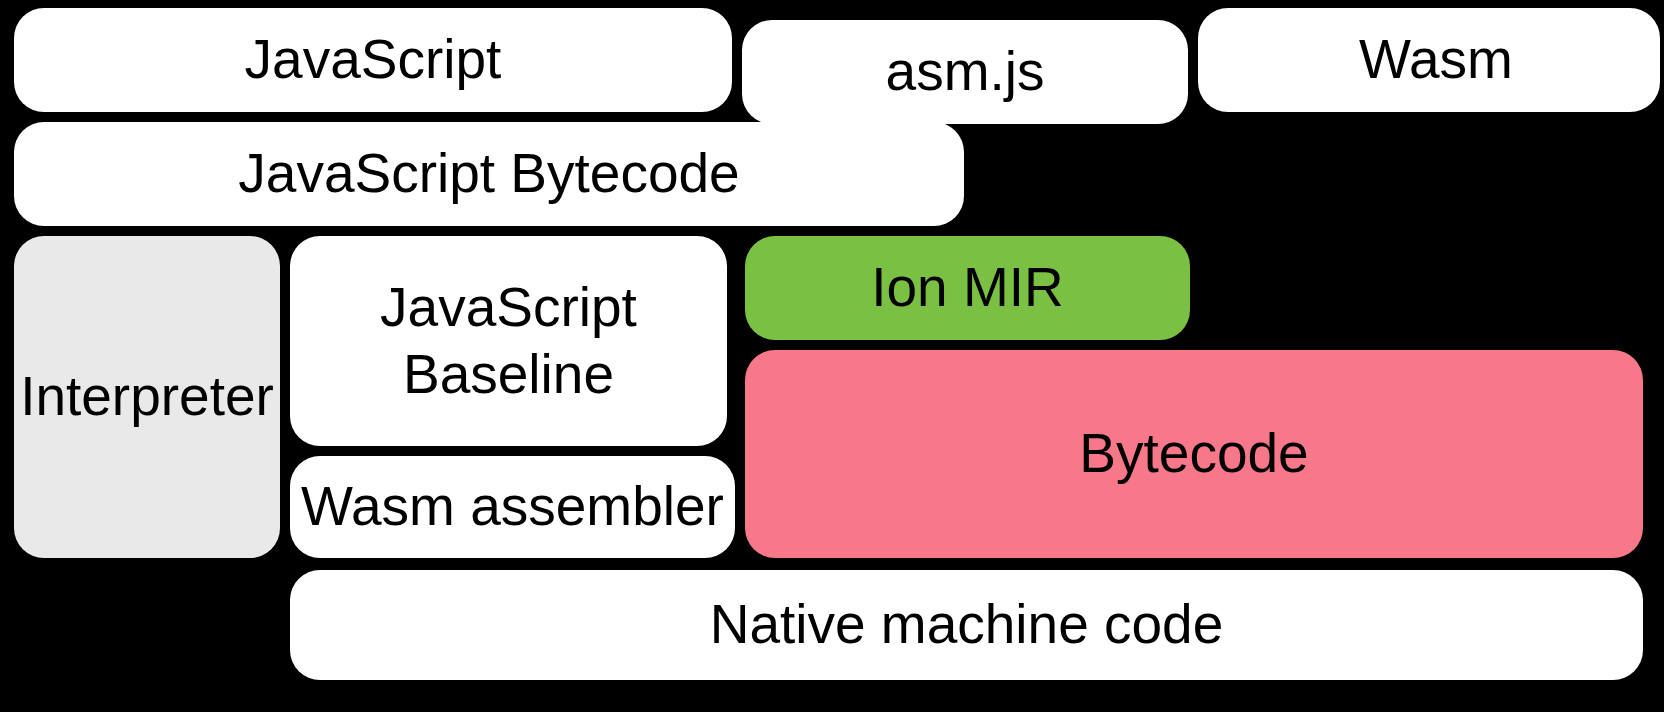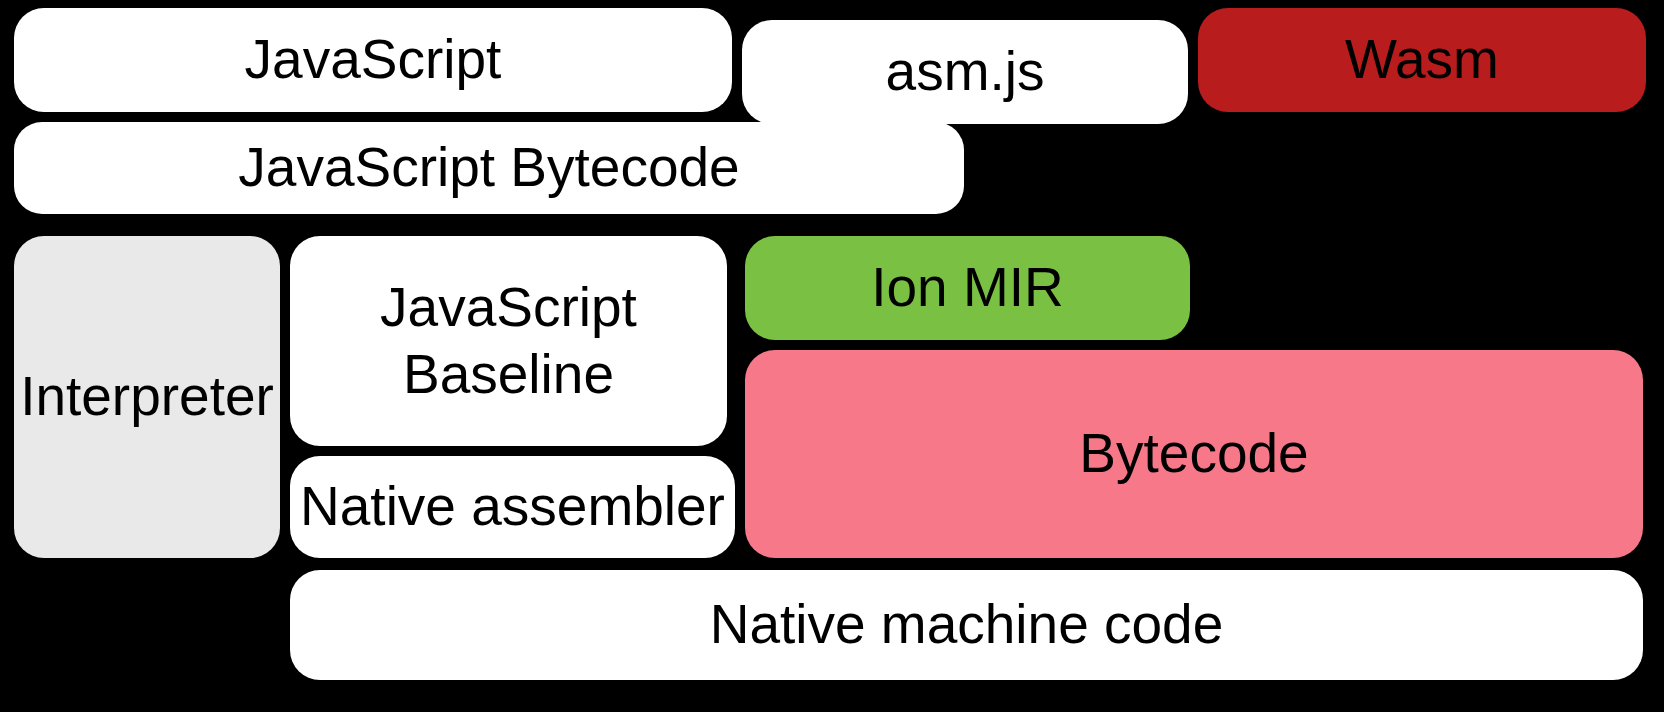--- a/index.html
+++ b/index.html
@@ -27,21 +27,21 @@
     line-height: 1.22;
   }
   .node .label {
     display: block;
   }
   
   .n-javascript          { left: 14px;   top: 8px;   width: 718px;  height: 104px; }
   .n-asmjs               { left: 742px;  top: 20px;   width: 446px;  height: 104px; align-items: center; }
   .n-wasm                { left: 1198px; top: 8px;   width: 448px;  height: 104px; }
   
-  .n-javascript-bytecode { left: 14px;   top: 122px; width: 950px;  height: 92px; border-radius: 28px; }
+  .n-javascript-bytecode { left: 14px;   top: 122px; width: 950px;  height: 104px; }
   .n-baldrmonkey         { left: 974px;  top: 122px; width: 456px;  height: 104px; }
   
   .n-interpreter         { left: 14px;   top: 236px; width: 266px;  height: 322px; }
   .n-javascript-baseline { left: 290px;  top: 236px; width: 437px;  height: 210px; }
   .n-javascript-baseline .label { max-width: 280px; }
   .n-ion-mir             { left: 745px;  top: 236px; width: 445px;  height: 104px; }
   .n-cretonne            { left: 745px;  top: 350px; width: 898px;  height: 208px; }
   .n-macro-assembler     { left: 290px;  top: 456px; width: 445px;  height: 102px; }
   
   .n-native-machine-code { left: 290px;  top: 570px; width: 1353px; height: 110px; }
@@ -52,21 +52,21 @@
 <div class="canvas" style="background: rgb(0, 0, 0);">
 
   <div class="node n-javascript" style="background: rgb(255, 255, 255);">
     <span class="label">JavaScript</span>
   </div>
 
   <div class="node n-asmjs" style="background: rgb(255, 255, 255);">
     <span class="label">asm.js</span>
   </div>
 
-  <div class="node n-wasm" style="background: #b91c1c;">
+  <div class="node n-wasm" style="background: #ffffff; padding-left: 14px;">
     <span class="label">Wasm</span>
   </div>
 
   <div class="node n-javascript-bytecode" style="background: rgb(255, 255, 255);">
     <span class="label">JavaScript Bytecode</span>
   </div>
 
 
   <div class="node n-interpreter" style="background: rgb(233, 233, 233);">
     <span class="label">Interpreter</span>
@@ -78,20 +78,20 @@
 
   <div class="node n-ion-mir" style="background: rgb(122, 193, 67); text-align: center;">
     <span class="label">Ion MIR</span>
   </div>
 
   <div class="node n-cretonne" style="background: rgb(246, 120, 137);">
     <span class="label">Bytecode</span>
   </div>
 
   <div class="node n-macro-assembler" style="background: rgb(255, 255, 255);">
-    <span class="label">Native assembler</span>
+    <span class="label">Wasm assembler</span>
   </div>
 
   <div class="node n-native-machine-code" style="background: rgb(255, 255, 255);">
     <span class="label">Native machine code</span>
   </div>
 
 </div>
 
 </body></html>

